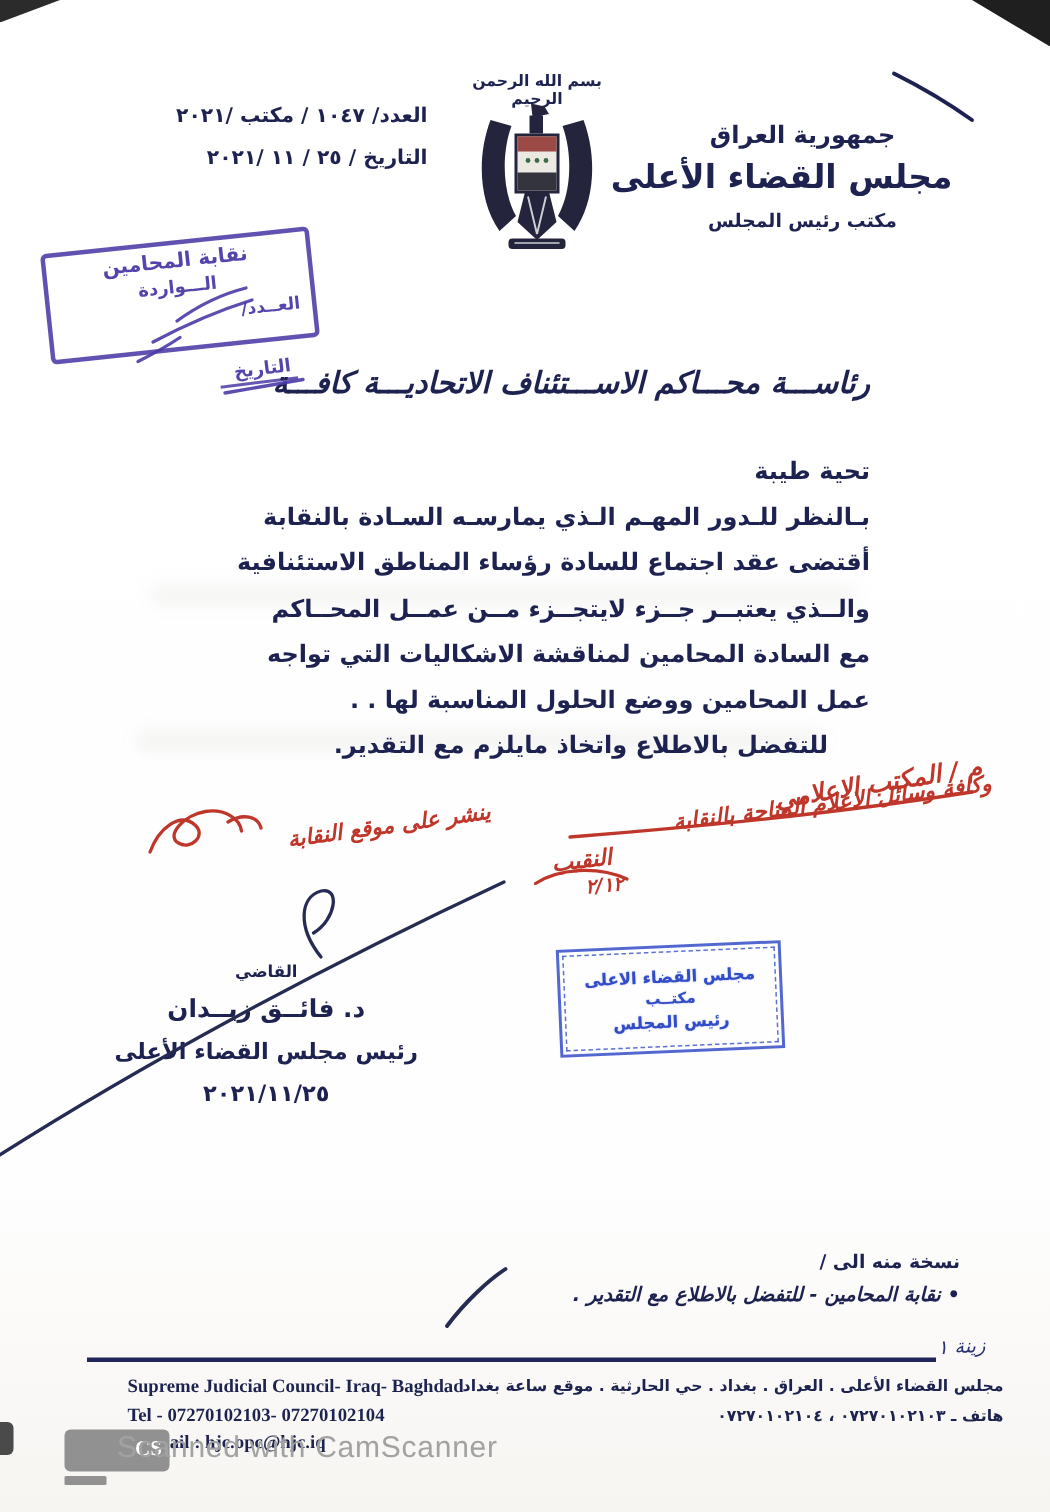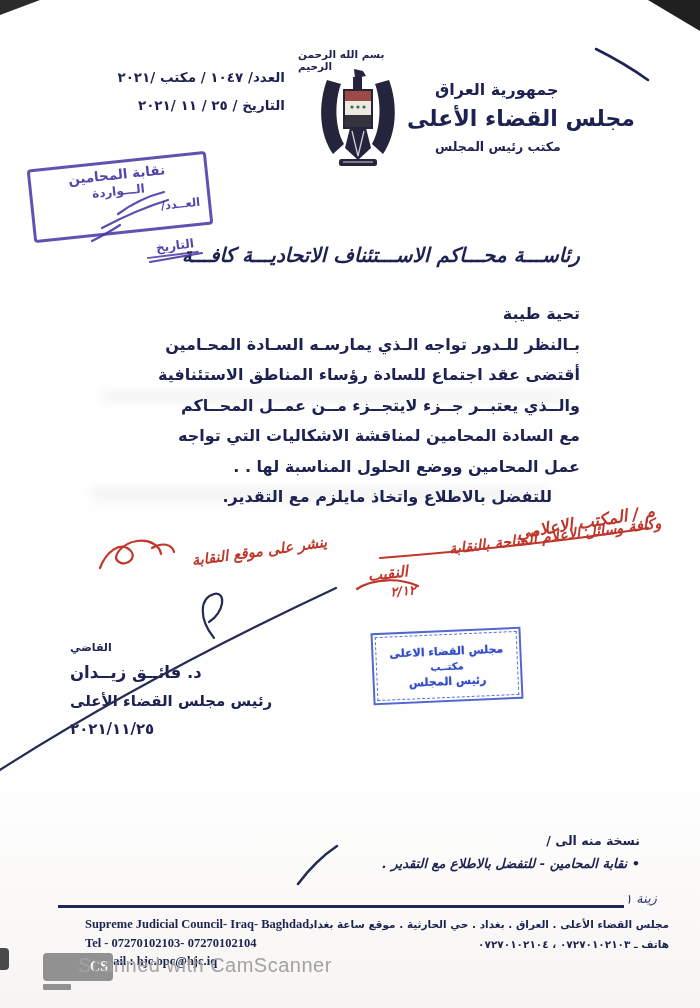--- a/index.html
+++ b/index.html
@@ -4,21 +4,21 @@
 <title>Document</title>
 <style>
   html,body{margin:0;padding:0;background:#444;}
   .page{position:relative;width:700px;height:1008px;margin:0 auto;overflow:hidden;
         background:linear-gradient(180deg,#ffffff 0%,#fefefe 78%,#f7f5f2 100%);
         font-family:"DejaVu Sans",sans-serif;color:#1d2250;}
   .abs{position:absolute;}
   .rtl{direction:rtl;unicode-bidi:embed;}
   .ink{color:#1d2250;}
   .bold{font-weight:bold;}
-  .center{text-align:left;}
+  .center{text-align:center;}
   .right{text-align:right;}
   .nowrap{white-space:nowrap;}
   .band{background:rgba(110,100,88,.06);filter:blur(5px);border-radius:10px;}
   
   .basmala{left:298px;top:48px;width:120px;font-size:10.5px;}
   .head-block{left:435px;top:80px;width:200px;}
   .head-country{font-size:16px;}
   .head-council{font-size:22px;margin-top:7px;}
   .head-office{font-size:12.5px;margin-top:8px;}
   .ref-block{left:75px;top:70px;width:210px;font-size:13.5px;line-height:15px;}
@@ -125,21 +125,21 @@
     <div class="s1 nowrap">نقابة المحامين</div>
     <div class="s2 nowrap">الـــواردة</div>
     <div class="s3 nowrap">العــدد/</div>
   </div>
   <div class="abs stamp-date rtl nowrap">التاريخ</div>
 
   <div class="abs recipient rtl right bold nowrap ink">رئاســـة محـــاكم الاســـتئناف الاتحاديـــة كافـــة</div>
 
   <div class="abs body-block rtl right bold ink">
     <div>تحية طيبة</div>
-    <div>بـالنظر للـدور تواجه الـذي يمارسـه السـادة المحـامين</div>
+    <div>بـالنظر للـدور المهـم الـذي يمارسـه السـادة بالنقابة</div>
     <div>أقتضى عقد اجتماع للسادة رؤساء المناطق الاستئنافية</div>
     <div>والــذي يعتبــر جــزء لايتجــزء مــن عمــل المحــاكم</div>
     <div>مع السادة المحامين لمناقشة الاشكاليات التي تواجه</div>
     <div>عمل المحامين ووضع الحلول المناسبة لها . .</div>
     <div class="indent">للتفضل بالاطلاع واتخاذ مايلزم مع التقدير.</div>
   </div>
 
   <div class="abs rn-head red rtl right bold nowrap">م / المكتب الاعلامي</div>
   <div class="abs rn-end red rtl right bold nowrap">وكافة وسائل الاعلام المتاحة بالنقابة</div>
   <div class="abs rn-start red rtl right bold nowrap">ينشر على موقع النقابة</div>

